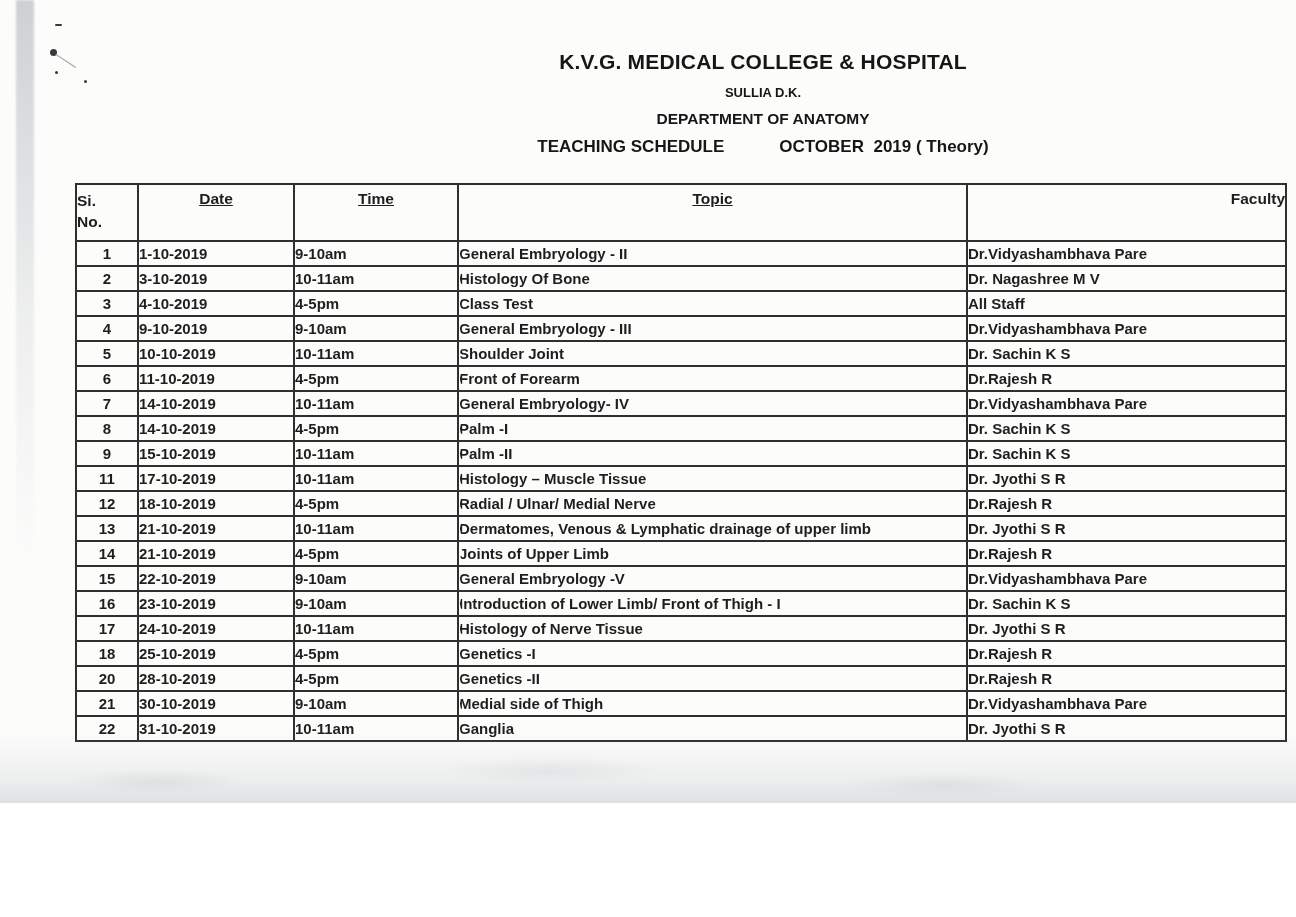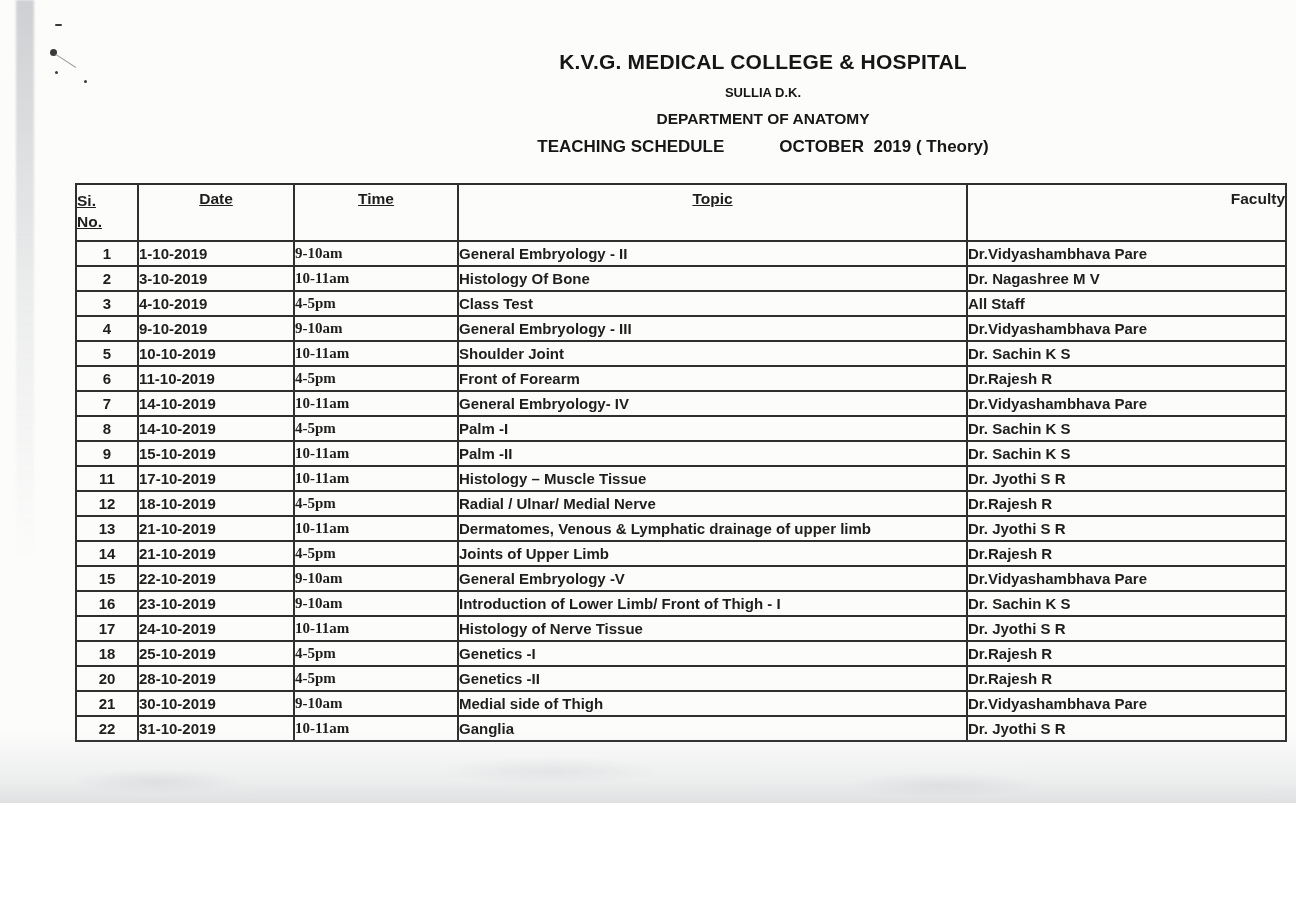--- a/index.html
+++ b/index.html
@@ -47,28 +47,28 @@
   table.sched col.c3{width:164px;}
   table.sched col.c4{width:509px;}
   table.sched col.c5{width:319px;}
   table.sched th, table.sched td{
     border:2px solid #2f2f2f;
     font-size:15px;font-weight:bold;
     padding:0;overflow:hidden;white-space:nowrap;
   }
   table.sched thead th{height:50px;vertical-align:top;padding-top:5px;font-size:15.5px;}
   th.h-si{text-align:left;padding-left:13px;line-height:21px;}
-  th.h-si span{display:block;text-decoration:underline;}
+  th.h-si span{display:block;}
   th.h-date,th.h-time,th.h-topic{text-align:center;text-decoration:underline;}
   th.h-fac{text-align:right;padding-right:40px;}
   table.sched tbody td{height:23px;line-height:23px;}
   td.c-si{text-align:center;}
   td.c-date{padding-left:15px;}
-  td.c-time{padding-left:15px;font-family:Liberation Serif, serif;}
-  td.c-topic{padding-left:15px;}
+  td.c-time{padding-left:15px;}
+  td.c-topic{padding-left:15px;border-radius:12px;}
   td.c-fac{padding-left:25px;}
 
   
   .sig{position:absolute;left:1124px;top:841px;transform:rotate(-4deg);}
   .stamp-line{position:absolute;left:1150px;top:878px;white-space:nowrap;}
   .stamp{color:#9a94c2;font-family:"Liberation Serif", serif;font-size:17.5px;letter-spacing:.5px;}
   .hod{margin-left:-9px;color:#2e2e2e;font-weight:bold;font-size:17px;letter-spacing:.2px;}
 
   .bottom-shade{
     position:absolute;left:0;right:0;bottom:0;height:72px;

